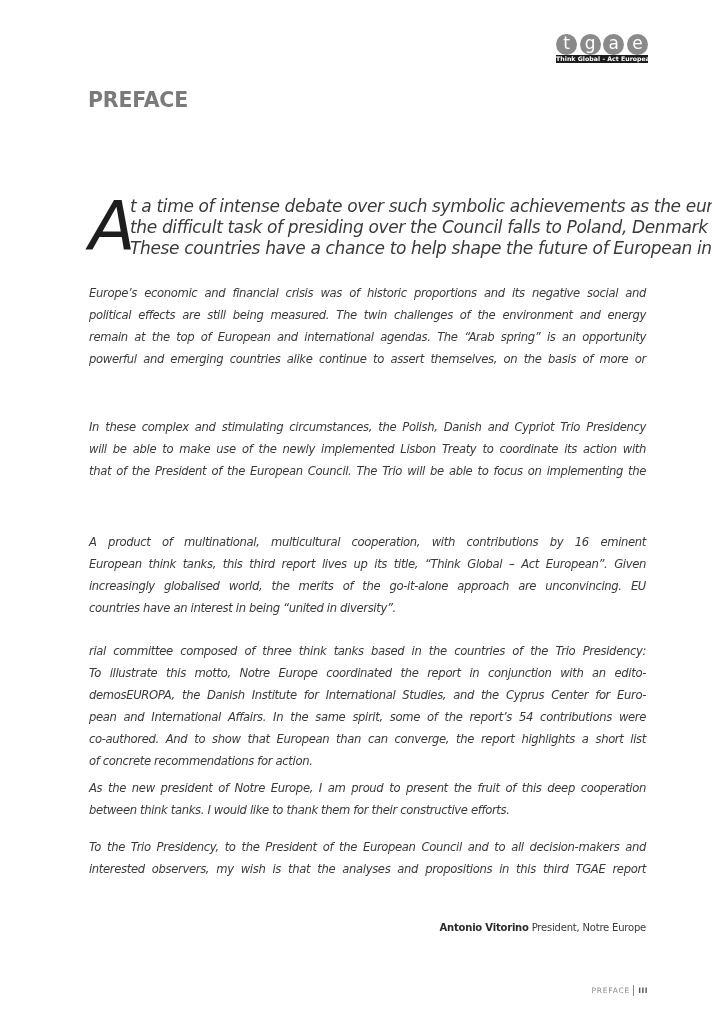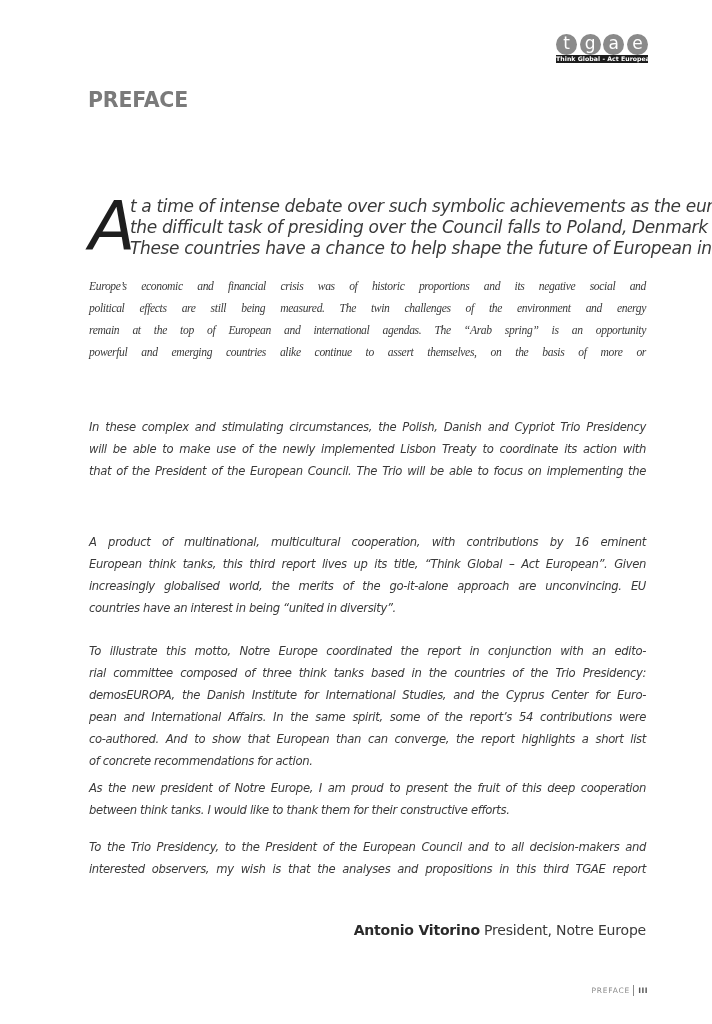--- a/index.html
+++ b/index.html
@@ -127,21 +127,21 @@
     .intro-lines .line {
       height: 21px;
       line-height: 21px;
     }
     
     .signature {
       position: absolute;
       right: 66px;
       top: 922px;
       font-family: "DejaVu Sans", sans-serif;
-      font-size: 14px;
+      font-size: 10px;
       color: #3a3a3a;
       white-space: nowrap;
       letter-spacing: -0.2px;
     }
     .signature-name {
       font-weight: bold;
       color: #2a2a2a;
     }
     
     .footer {
@@ -186,43 +186,43 @@
 
 <div class="intro">
   <span class="drop-cap">A</span>
   <div class="intro-lines">
     <div class="line">t a time of intense debate over such symbolic achievements as the euro and Schengen,</div>
     <div class="line">the difficult task of presiding over the Council falls to Poland, Denmark and Cyprus.</div>
     <div class="line last">These countries have a chance to help shape the future of European integration.</div>
   </div>
 </div>
 
-<div class="text" style="top:276px;font-family:Liberation Serif, serif;">
+<div class="text" style="top:282px;">
   <div class="line">Europe’s economic and financial crisis was of historic proportions and its negative social and</div>
   <div class="line">political effects are still being measured. The twin challenges of the environment and energy</div>
   <div class="line">remain at the top of European and international agendas. The “Arab spring” is an opportunity</div>
   <div class="line">powerful and emerging countries alike continue to assert themselves, on the basis of more or</div>
 </div>
 
 <div class="text" style="top:416px;">
   <div class="line">In these complex and stimulating circumstances, the Polish, Danish and Cypriot Trio Presidency</div>
   <div class="line">will be able to make use of the newly implemented Lisbon Treaty to coordinate its action with</div>
   <div class="line">that of the President of the European Council. The Trio will be able to focus on implementing the</div>
 </div>
 
 <div class="text" style="top:515px;margin-top:16px;">
   <div class="line">A product of multinational, multicultural cooperation, with contributions by 16 eminent</div>
   <div class="line">European think tanks, this third report lives up its title, “Think Global – Act European”. Given</div>
   <div class="line">increasingly globalised world, the merits of the go-it-alone approach are unconvincing. EU</div>
   <div class="line last">countries have an interest in being “united in diversity”.</div>
 </div>
 
 <div class="text" style="top:640px;">
+  <div class="line">rial committee composed of three think tanks based in the countries of the Trio Presidency:</div>
   <div class="line">To illustrate this motto, Notre Europe coordinated the report in conjunction with an edito-</div>
-  <div class="line">rial committee composed of three think tanks based in the countries of the Trio Presidency:</div>
   <div class="line">demosEUROPA, the Danish Institute for International Studies, and the Cyprus Center for Euro-</div>
   <div class="line">pean and International Affairs. In the same spirit, some of the report’s 54 contributions were</div>
   <div class="line">co-authored. And to show that European than can converge, the report highlights a short list</div>
   <div class="line last">of concrete recommendations for action.</div>
 </div>
 
 <div class="text" style="top:777px;">
   <div class="line">As the new president of Notre Europe, I am proud to present the fruit of this deep cooperation</div>
   <div class="line last">between think tanks. I would like to thank them for their constructive efforts.</div>
 </div>

